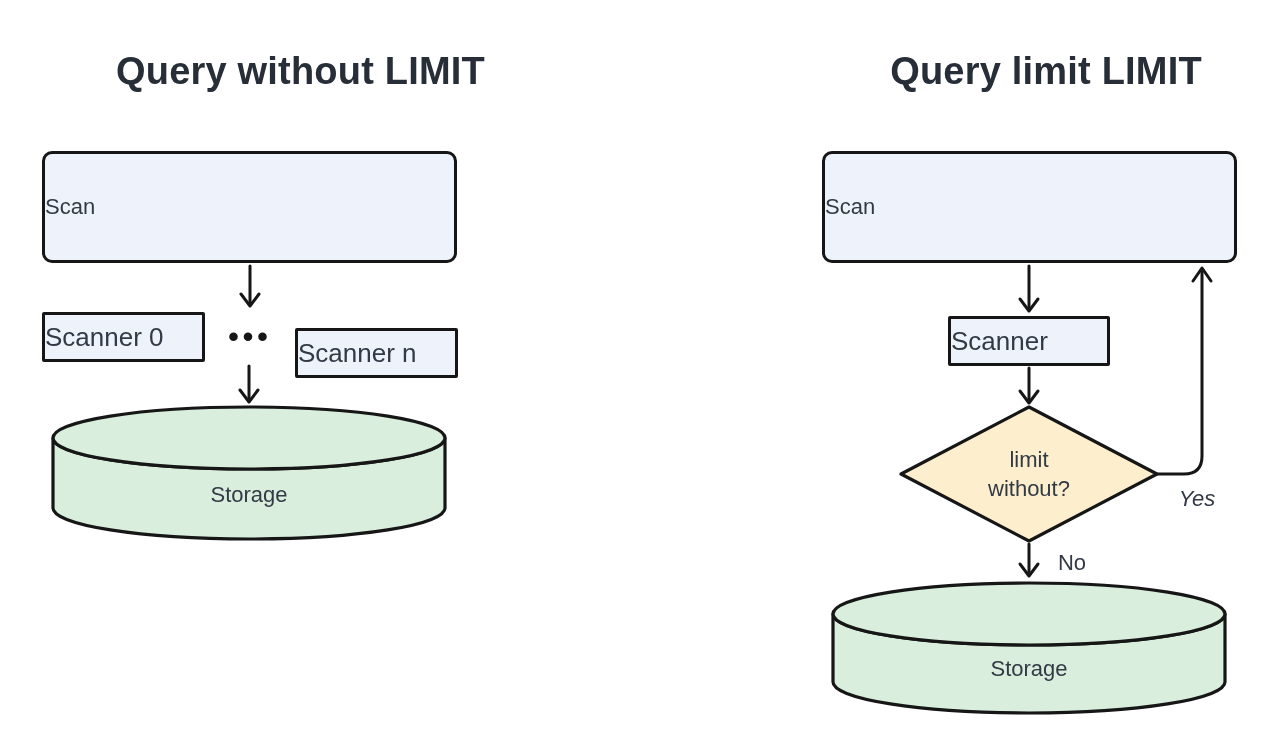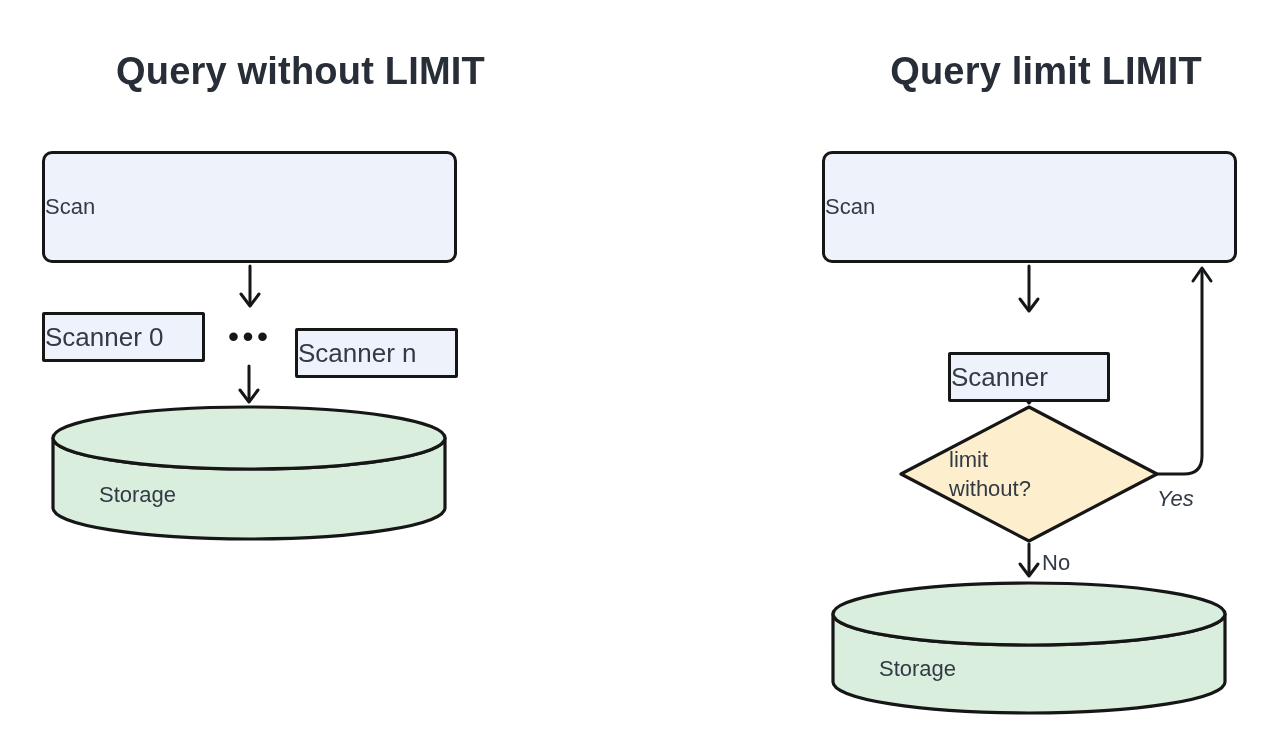--- a/index.html
+++ b/index.html
@@ -30,20 +30,21 @@
     display: flex;
     align-items: center;
     color: var(--c-label_text, #323a45);
     font-size: 22px;
   }
   .node.big { border-radius: 10px; }
   .node.small { border-radius: 2px; font-size: 26px; }
   .shape-label {
     color: var(--c-label_text, #323a45);
     font-size: 22px;
+    text-align: center;
     line-height: 29px;
   }
   .ellipsis {
     color: var(--c-stroke, #161616);
     font-size: 30px;
     font-weight: 700;
     letter-spacing: 4px;
     text-align: center;
     line-height: 12px;
   }
@@ -127,28 +128,28 @@
   </div>
 
   <div class="abs shape-label" style="left:99px; top:480px; width:300px;">Storage</div>
 
   <div class="abs title" style="left:820px; top:50px; width:452px;">Query limit LIMIT</div>
 
   <div class="abs node big" style="left:822px; top:151px; width:415px; height:112px;">
     <span>Scan</span>
   </div>
 
-  <div class="abs node small" style="left:948px; top:316px; width:162px; height:50px;margin-top:36px;">
+  <div class="abs node small" style="left:948px; top:316px; width:162px; height:50px;">
     <span>Scanner</span>
   </div>
 
   <div class="abs shape-label" style="left:949px; top:445px; width:160px;">
     <div>limit</div>
     <div>without?</div>
   </div>
 
   <div class="abs shape-label" style="left:1157px; top:484px; width:80px;font-style:italic;">Yes</div>
 
-  <div class="abs shape-label" style="left:1042px; top:548px; width:60px; text-align:left;">No</div>
+  <div class="abs shape-label" style="left:1042px; top:548px; width:60px; text-align:center;">No</div>
 
   <div class="abs shape-label" style="left:879px; top:654px; width:300px;">Storage</div>
 
 </div>
 
 </body></html>

